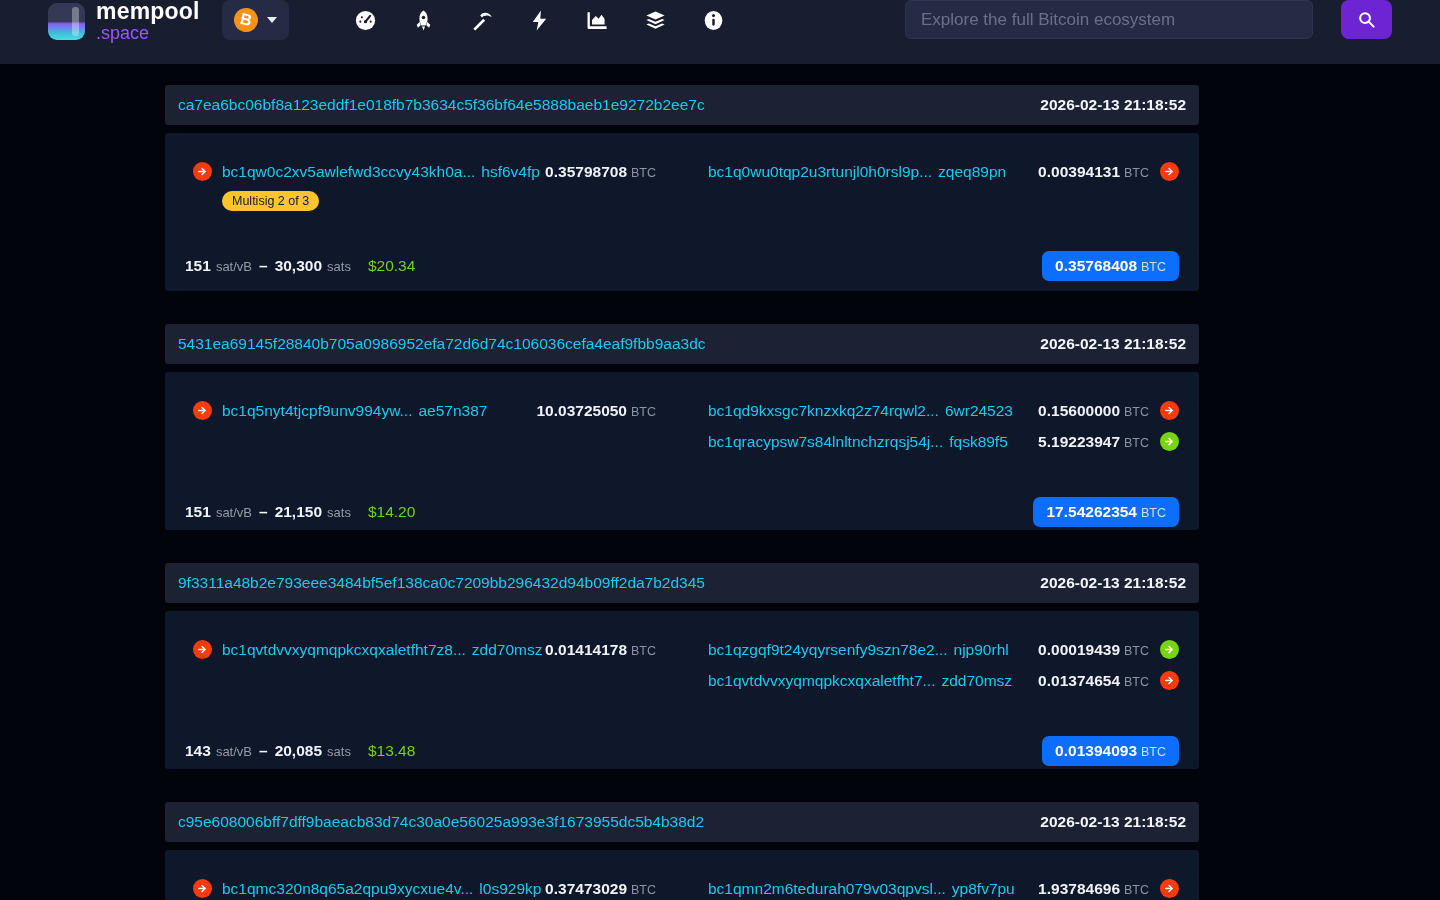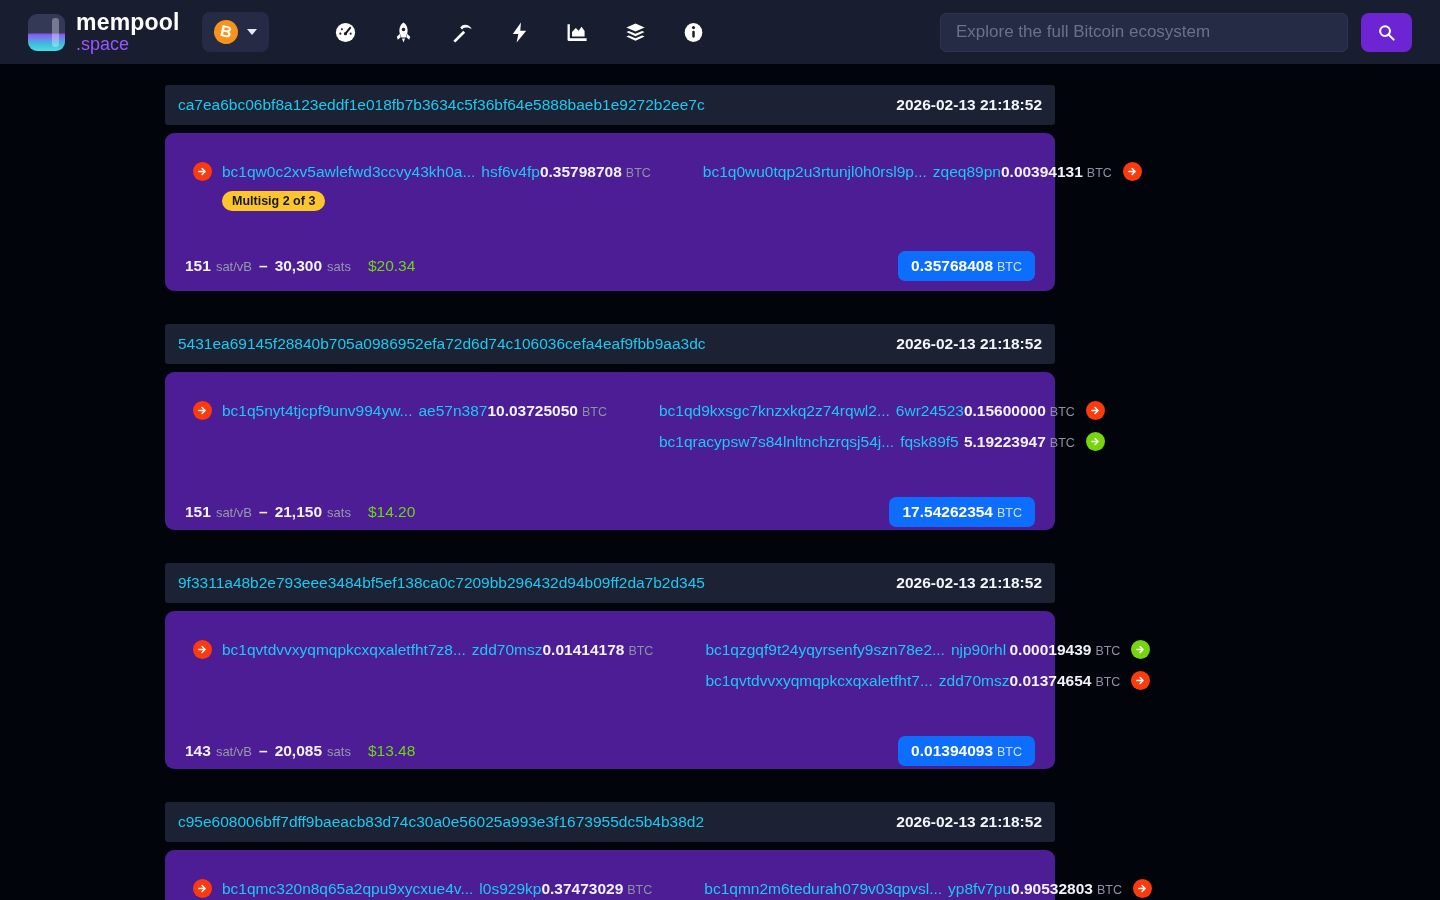--- a/index.html
+++ b/index.html
@@ -7,22 +7,22 @@
   body {
     background:#02040b;
     font-family:"Liberation Sans", sans-serif;
     font-size:15.5px;
     color:#eef1f5;
   }
 
   
   .navbar {
     height:64px; background:#191d30;
-    display:flex; align-items:center;
-    padding:0 28px;
+    display:flex; align-items:flex-start;
+    padding:0 48px;
   }
   .brand { display:flex; align-items:center; cursor:pointer; }
   .logo-mark {
     width:37px; height:37px; border-radius:9px; position:relative; overflow:hidden;
     background:linear-gradient(180deg,#343a55 0%,#343a55 50%,#8b5cf6 56%,#3fc0da 82%,#45dfe2 100%);
   }
   .logo-bar {
     position:absolute; top:4px; bottom:4px; right:6px; width:7px;
     background:rgba(255,255,255,0.33); border-radius:3px;
   }
@@ -46,46 +46,46 @@
     border-top:6px solid #e9ecf3;
   }
 
   .nav-icons { display:flex; align-items:center; margin-left:48px; }
   .nav-icon-link {
     width:58px; height:40px; display:flex; align-items:center; justify-content:center;
     cursor:pointer;
   }
   .nav-icon-link svg { width:23px; height:23px; }
 
-  .search-group { margin-left:auto; display:flex; align-items:center; }
+  .search-group { margin-left:auto; display:flex; align-items:center;gap:15px; }
   .search-input {
     width:408px; height:39px; background:#262b45; border:1px solid #2e3450;
     border-radius:6px; color:#e8ebf2; font-size:17px; padding:0 15px;
     font-family:"Liberation Sans", sans-serif; outline:none;
   }
   .search-input::placeholder { color:#69718a; }
   .search-btn {
     margin-left:13px; width:51px; height:39px; border:none; border-radius:8px;
     background:#6d25d4; display:flex; align-items:center; justify-content:center; cursor:pointer;
   }
   .search-btn svg { width:19px; height:19px; }
 
   
   .content { padding-top:21px; }
-  .tx-card { width:890px; margin:0 0 33px 165px; }
+  .tx-card { width:1034px; margin:0 0 33px 165px; }
   .tx-header {
     height:40px; background:#1d2134; border-radius:3px;
     display:flex; align-items:center; justify-content:space-between;
     padding:0 13px; margin-bottom:8px;
   }
   .txid { color:#1cc9f1; text-decoration:none; font-size:15.5px; cursor:pointer; }
   .tx-time { color:#f2f5f9; font-weight:bold; font-size:15.5px; }
 
   .tx-body {
-    background:#4c1d95; border-radius:9px; height:158px;
+    background:#0f172a; border-radius:3px; height:158px;
     padding:23px 20px 17px 20px;
     display:flex; flex-direction:column; justify-content:space-between;
   }
   .tx-body.partial { height:158px; }
   .io-grid { display:grid; grid-template-columns:1fr 1fr; column-gap:52px; }
   .io-row { display:flex; align-items:center; height:31px; }
 
   .io-arrow {
     width:19px; height:19px; border-radius:50%; flex:none;
     display:inline-flex; align-items:center; justify-content:center;
@@ -98,21 +98,21 @@
 
   .addr { color:#1cc9f1; text-decoration:none; cursor:pointer; white-space:nowrap; }
   .addr .tail { margin-left:6px; }
 
   .amount { margin-left:auto; white-space:nowrap; }
   .amount .num { font-weight:bold; color:#f0f3f7; }
   .amount .unit { color:#8d93a0; font-size:12.5px; margin-left:4px; }
 
   .badge-multisig {
     display:inline-block; margin:4px 0 0 37px;
-    background:#fdc52c; color:#131829; font-weight:bold; font-size:12.5px;
+    background:#fdc52c; color:#131829; font-weight:normal; font-size:12.5px;
     padding:3px 10px; border-radius:11px;
   }
 
   .bottom-row { display:flex; align-items:center; justify-content:space-between;margin-top:40px; }
   .fee-row { display:flex; align-items:baseline; white-space:nowrap; }
   .fee-num { font-weight:bold; color:#f0f3f7; }
   .fee-unit { color:#959aa7; font-size:13px; margin-left:5px; }
   .fee-dash { font-weight:bold; color:#f0f3f7; margin:0 7px; }
   .fee-usd { color:#70d515; margin-left:17px; }
 
@@ -388,21 +388,21 @@
                   <path d="M11 5.5 17.5 12 11 18.5"></path>
                 </svg>
               </span>
             <a class="addr"><span>bc1qmc320n8q65a2qpu9xycxue4v...</span><span class="tail">l0s929kp</span></a>
             <span class="amount"><span class="num">0.37473029</span><span class="unit">BTC</span></span>
           </div>
         </div>
         <div class="vouts">
           <div class="io-row vout-row">
             <a class="addr"><span>bc1qmn2m6tedurah079v03qpvsl...</span><span class="tail">yp8fv7pu</span></a>
-            <span class="amount"><span class="num">0.90532803</span><span class="unit">BTC</span></span>
+            <span class="amount"><span class="num">1.93784696</span><span class="unit">BTC</span></span>
             <span class="io-arrow" data-status="spent">
                 <svg viewBox="0 0 24 24" fill="none" stroke="#fff" stroke-width="3.4" stroke-linecap="round" stroke-linejoin="round">
                   <path d="M4 12h13"></path>
                   <path d="M11 5.5 17.5 12 11 18.5"></path>
                 </svg>
               </span>
           </div>
         </div>
       </div>
     </div>

